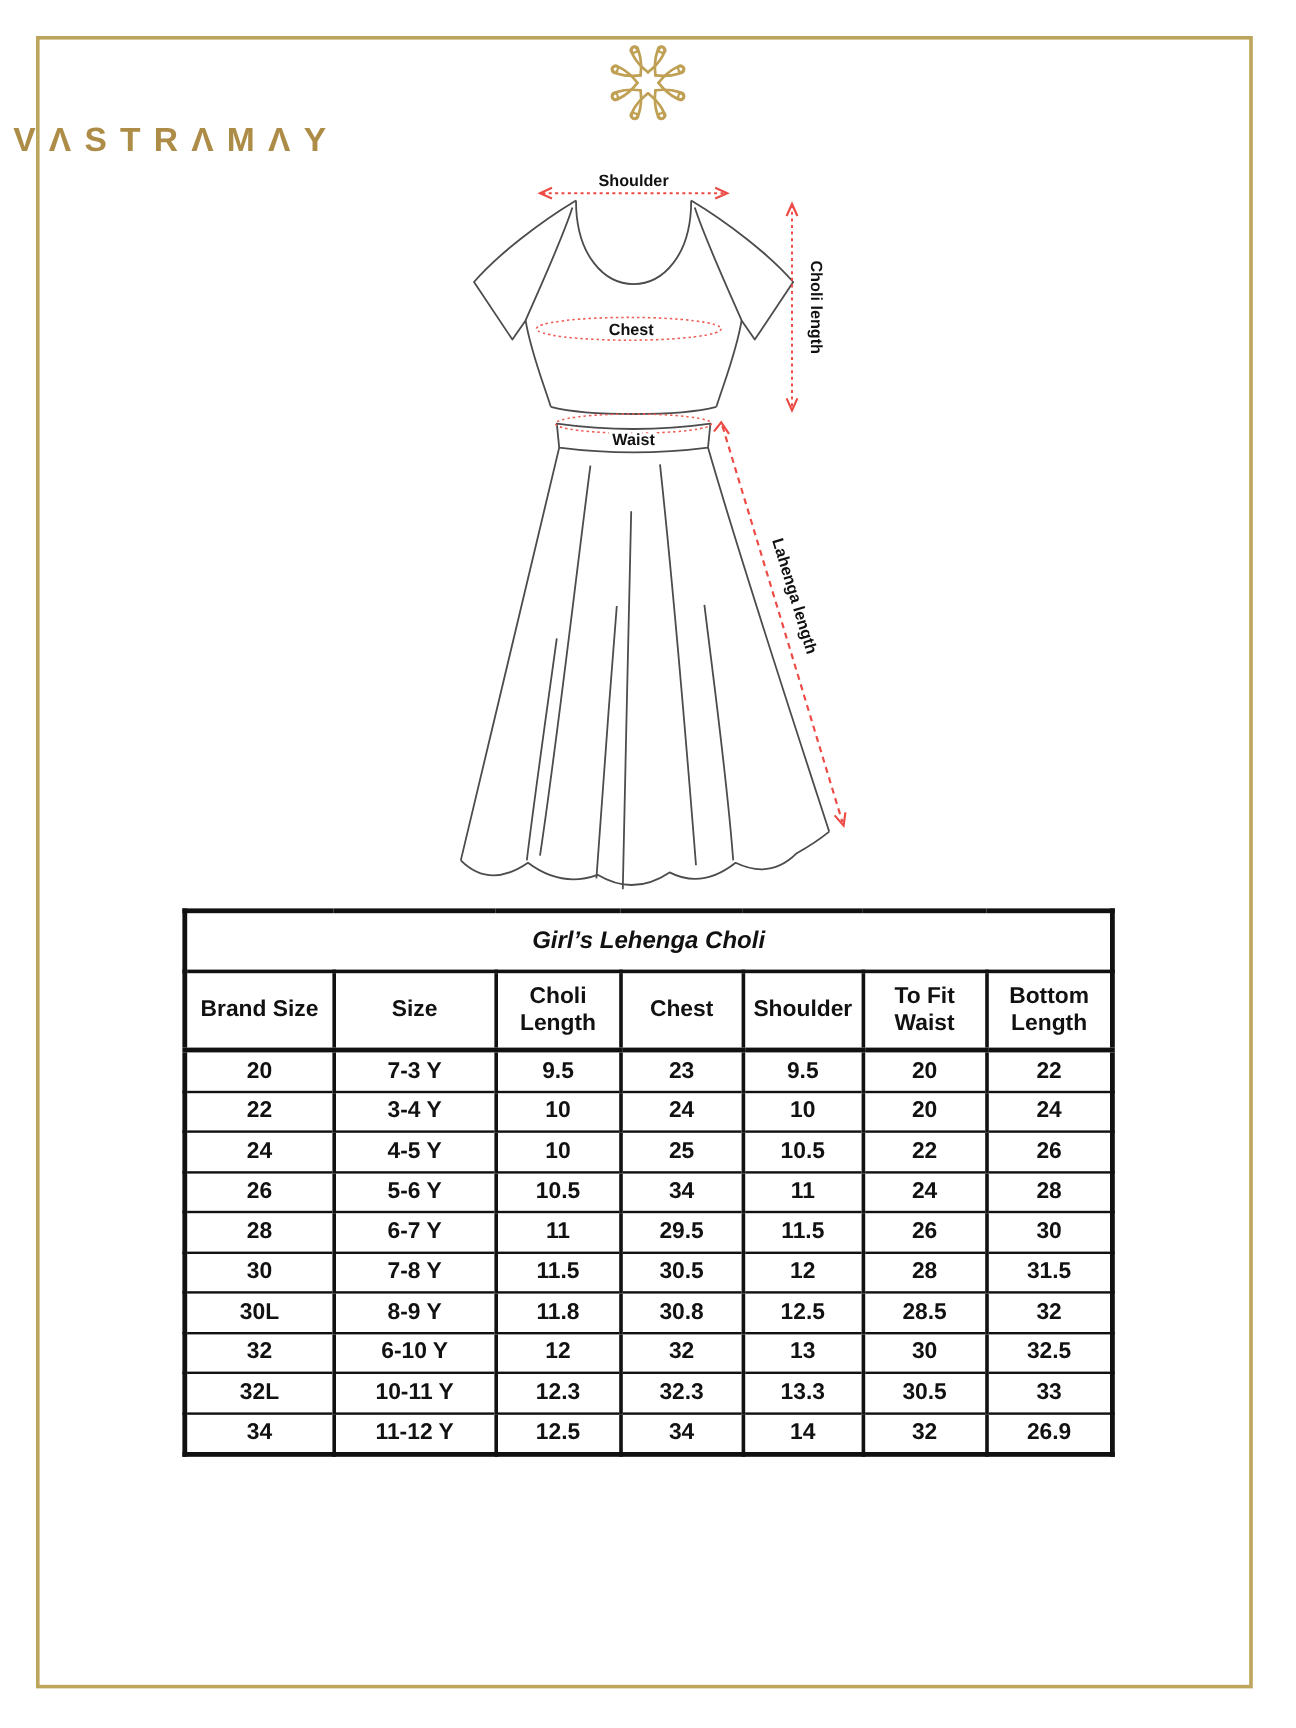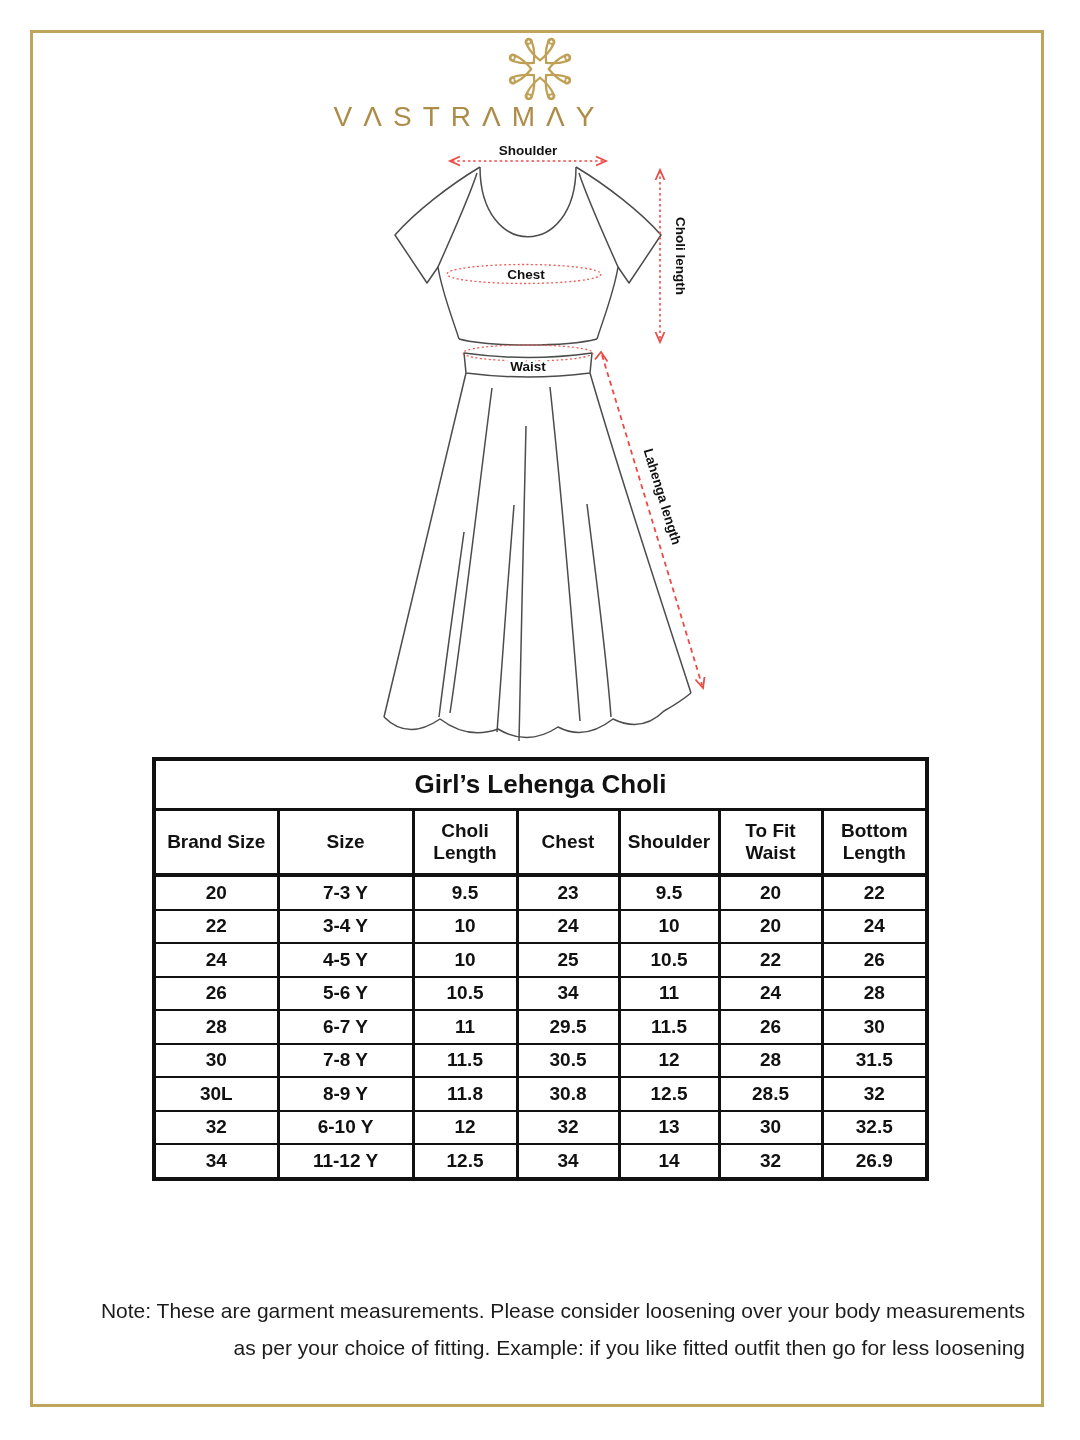--- a/index.html
+++ b/index.html
@@ -30,23 +30,22 @@
     left: 504px;
     top: 34px;
     width: 72px;
     height: 70px;
   }
   .wordmark {
     position: absolute;
     left: 0;
     top: 101px;
     width: 928px;
-    text-align: center;
     font-size: 28px;
-    font-weight: 400;
+    font-weight: 700;
     letter-spacing: 11px;
     text-indent: 11px;
     color: #ac8c47;
   }
   .diagram {
     position: absolute;
     left: 380px;
     top: 140px;
     width: 350px;
     height: 614px;
@@ -72,23 +71,24 @@
   }
   table.size-table td, table.size-table th {
     border: 3px solid #111111;
     text-align: center;
     vertical-align: middle;
     padding: 0 2px;
     overflow: hidden;
   }
   tr.row-title td {
     height: 47px;
-    font-size: 26px;
+    font-size: 20px;
     font-weight: bold;
     border-bottom: 3px solid #111111;
+    font-style: italic;
   }
   tr.row-subtitle td {
     height: 26px;
     font-size: 17px;
     font-weight: normal;
     border-bottom: 3px solid #111111;
   }
   table.size-table th {
     height: 62px;
     font-size: 19px;
@@ -283,30 +283,35 @@
           <tr>
             <td>32</td>
             <td>6-10 Y</td>
             <td>12</td>
             <td>32</td>
             <td>13</td>
             <td>30</td>
             <td>32.5</td>
           </tr>
           <tr>
+            <td>32L</td>
+            <td>10-11 Y</td>
+            <td>12.3</td>
+            <td>32.3</td>
+            <td>13.3</td>
+            <td>30.5</td>
+            <td>33</td>
+          </tr>
+          <tr>
             <td>34</td>
             <td>11-12 Y</td>
             <td>12.5</td>
             <td>34</td>
             <td>14</td>
             <td>32</td>
             <td>26.9</td>
           </tr>
         </tbody>
     </table>
   </div>
 
-  <div class="note">
-    <div>Note: These are garment measurements. Please consider loosening over your body measurements</div>
-    <div>as per your choice of fitting. Example: if you like fitted outfit then go for less loosening</div>
-  </div>
 
 </div>
 
 </body></html>

